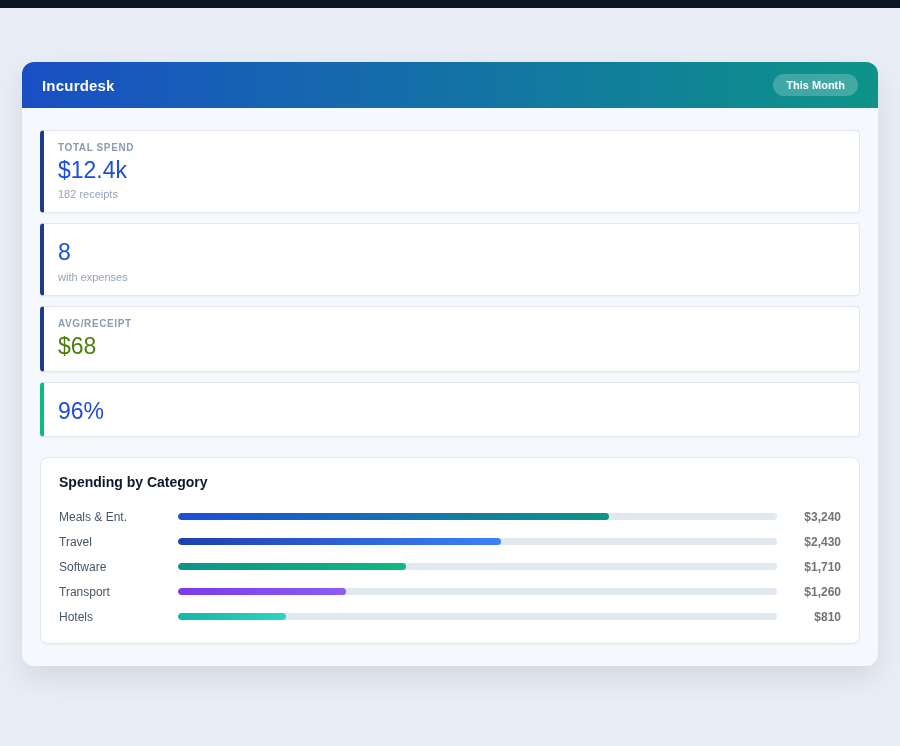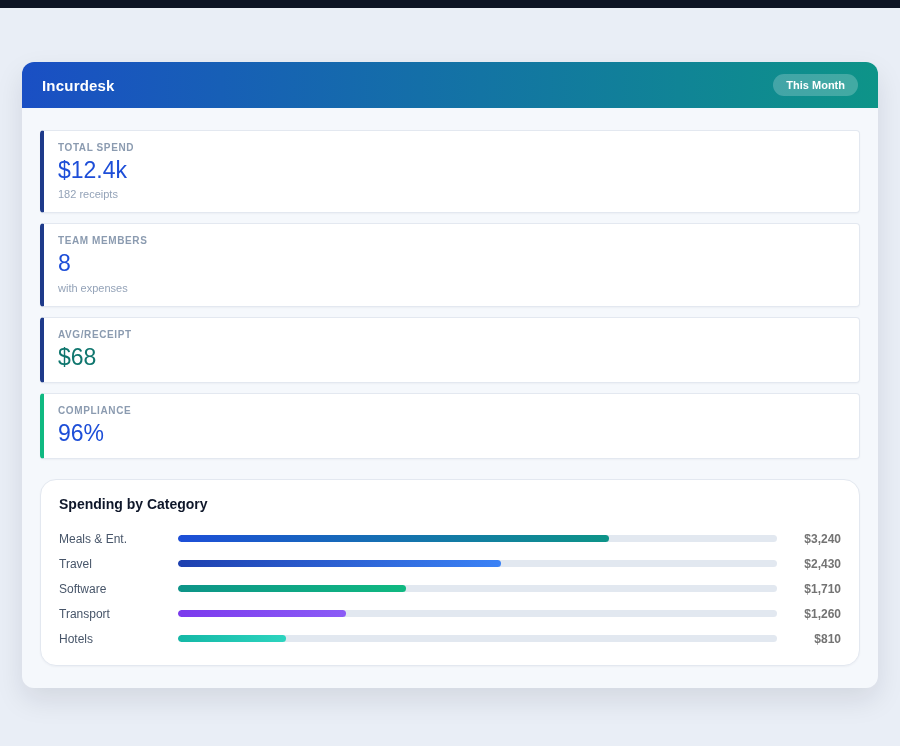--- a/index.html
+++ b/index.html
@@ -77,21 +77,21 @@
     line-height: 1.1;
   }
   .stat-sub {
     font-size: 11px;
     color: #94a3b8;
     margin-top: 5px;
   }
   .spend-card {
     background: #ffffff;
     border: 1px solid #e3e8f0;
-    border-radius: 16px;
+    border-radius: 8px;
     padding: 16px 18px 14px 18px;
     margin-top: 20px;
     box-shadow: 0 1px 2px rgba(15, 23, 42, 0.04);
   }
   .spend-title {
     font-size: 14px;
     font-weight: bold;
     color: #0f172a;
     margin-bottom: 14px;
   }
@@ -139,31 +139,29 @@
   </div>
 
   <div class="card-body">
     <div>
         <div class="stat-card" style="border-left-color: rgb(30, 58, 138);">
     <div class="stat-label">TOTAL SPEND</div>
     <div class="stat-value" style="color: rgb(29, 78, 216);">$12.4k</div>
     <div class="stat-sub">182 receipts</div>
   </div>
         <div class="stat-card" style="border-left-color: rgb(30, 58, 138);">
-    <div class="stat-label">TEAM MEMBERS</div>
     <div class="stat-value" style="color: rgb(29, 78, 216);">8</div>
     <div class="stat-sub">with expenses</div>
   </div>
         <div class="stat-card" style="border-left-color: rgb(30, 58, 138);">
     <div class="stat-label">AVG/RECEIPT</div>
-    <div class="stat-value" style="color: #0f766e;">$68</div>
+    <div class="stat-value" style="color: #4d7c0f;">$68</div>
 
   </div>
         <div class="stat-card" style="border-left-color: rgb(16, 185, 129);">
-    <div class="stat-label">COMPLIANCE</div>
     <div class="stat-value" style="color: #1d4ed8;">96%</div>
 
   </div>
       </div>
 
     <div class="spend-card">
       <div class="spend-title">Spending by Category</div>
       <div>
           <div class="spend-row">
     <div class="spend-label">Meals &amp; Ent.</div>

